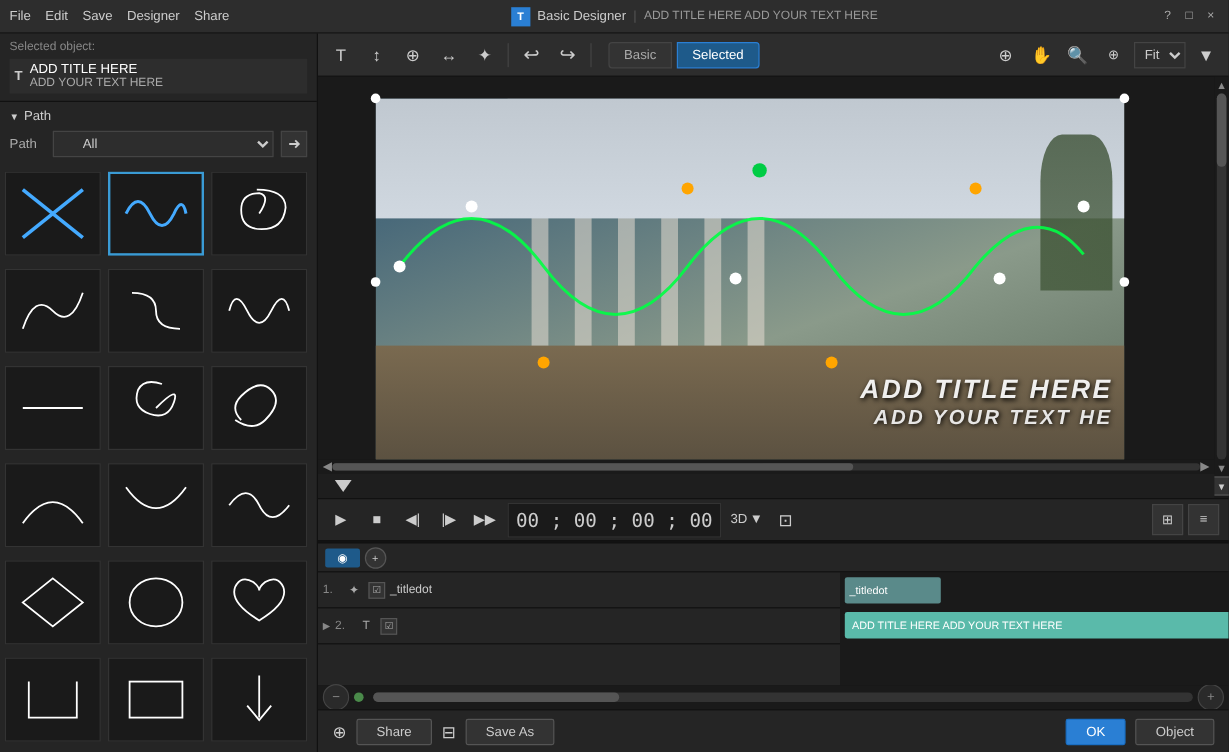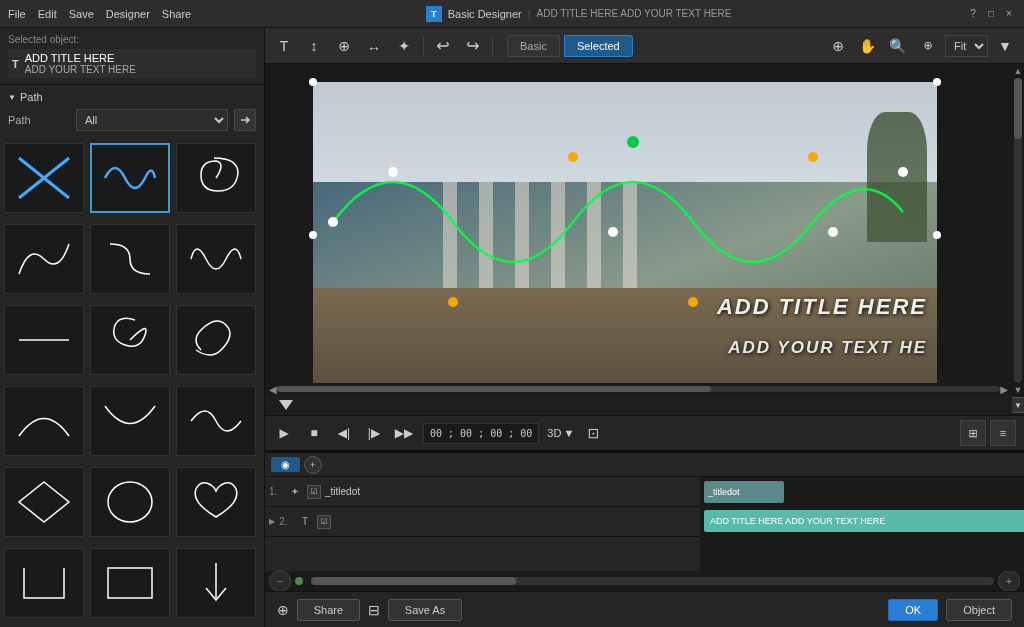--- a/index.html
+++ b/index.html
@@ -34,21 +34,21 @@
     .panel-tab { flex: 1; padding: 6px 4px; text-align: center; font-size: 12px; cursor: pointer; background: #2a2a2a; color: #aaa; border-right: 1px solid #111; }
     .panel-tab:last-child { border-right: none; }
     .panel-tab.active { background: #1e5a8a; color: #fff; }
 
     
     .path-section { padding: 6px 8px; }
     .section-header { display: flex; align-items: center; gap: 4px; font-size: 11px; color: #ccc; margin-bottom: 6px; cursor: pointer; }
     .section-header .arrow { font-size: 8px; }
     .path-row { display: flex; align-items: center; gap: 6px; margin-bottom: 6px; }
     .path-label { font-size: 11px; color: #aaa; width: 30px; }
-    .path-select { flex: 1; background: #2d2d2d; border: 1px solid #444; color: #ccc; padding: 2px 4px; font-size: 11px; height: 22px; margin-left: 32px; }
+    .path-select { flex: 1; background: #2d2d2d; border: 1px solid #444; color: #ccc; padding: 2px 20px; font-size: 11px; height: 22px; }
     .path-btn { width: 22px; height: 22px; background: #333; border: 1px solid #444; color: #ccc; display: flex; align-items: center; justify-content: center; cursor: pointer; font-size: 10px; }
 
     
     .path-grid { display: grid; grid-template-columns: repeat(3, 1fr); gap: 2px; padding: 0 4px; overflow-y: auto; flex: 1; }
     .path-item { width: 80px; height: 70px; background: #1a1a1a; border: 1px solid #333; display: flex; align-items: center; justify-content: center; cursor: pointer; position: relative; }
     .path-item.selected { border: 2px solid #3a9bd5; }
     .path-item svg { width: 60px; height: 50px; }
 
     
     .right-content { flex: 1; display: flex; flex-direction: column; }
@@ -70,21 +70,21 @@
     
     .preview-scrollbar { height: 12px; background: #1a1a1a; position: relative; display: flex; align-items: center; padding: 0 4px; }
     .scrollbar-track { flex: 1; height: 6px; background: #333; border-radius: 3px; position: relative; }
     .scrollbar-thumb { position: absolute; left: 0; top: 0; width: 60%; height: 100%; background: #555; border-radius: 3px; }
     .preview-timeline-marker { height: 20px; background: #1e1e1e; display: flex; align-items: center; padding: 0 8px; position: relative; }
     .timeline-triangle { width: 0; height: 0; border-left: 7px solid transparent; border-right: 7px solid transparent; border-top: 10px solid #ccc; position: absolute; left: 14px; }
 
     
     .playback-bar { height: 36px; background: #252525; border-top: 1px solid #111; border-bottom: 1px solid #111; display: flex; align-items: center; padding: 0 8px; gap: 8px; }
     .play-btn { width: 22px; height: 22px; display: flex; align-items: center; justify-content: center; cursor: pointer; color: #ccc; font-size: 12px; }
-    .timecode { font-size: 10px; color: #ccc; background: #1a1a1a; border: 1px solid #333; padding: 4px 6px; font-family: monospace; }
+    .timecode { font-size: 16px; color: #ccc; background: #1a1a1a; border: 1px solid #333; padding: 4px 6px; font-family: monospace; }
     .playback-right { margin-left: auto; display: flex; gap: 4px; }
     .playback-icon-btn { width: 26px; height: 26px; background: #333; border: 1px solid #444; color: #ccc; display: flex; align-items: center; justify-content: center; cursor: pointer; font-size: 11px; }
     .mode-3d { display: flex; align-items: center; gap: 2px; font-size: 11px; color: #ccc; cursor: pointer; }
 
     
     .timeline-area { height: 140px; background: #1e1e1e; border-top: 2px solid #111; display: flex; flex-direction: column; }
 
     .timeline-tracks { flex: 1; display: flex; overflow: hidden; }
     .track-list { width: 435px; flex-shrink: 0; background: #252525; }
     .track-row { height: 30px; border-bottom: 1px solid #111; display: flex; align-items: center; padding: 0 4px; gap: 4px; }
@@ -355,21 +355,21 @@
               <circle cx="140" cy="220" r="5" fill="orange"></circle>
               <circle cx="260" cy="75" r="5" fill="orange"></circle>
               <circle cx="380" cy="220" r="5" fill="orange"></circle>
               <circle cx="500" cy="75" r="5" fill="orange"></circle>
 
               <circle cx="320" cy="60" r="6" fill="#00cc44"></circle>
             </svg>
 
             <div style="position:absolute;bottom:30px;right:10px;text-align:right;">
               <div style="font-size:22px;font-weight:900;color:rgba(255,255,255,0.92);letter-spacing:2px;font-style:italic;text-shadow:1px 1px 4px #000;font-family:Impact,Arial Black,sans-serif;">ADD TITLE HERE</div>
-              <div style="font-size:17px;font-weight:900;color:rgba(255,255,255,0.88);letter-spacing:2px;font-style:italic;text-shadow:1px 1px 4px #000;font-family:Impact,Arial Black,sans-serif;margin-top:18px;">ADD YOUR TEXT HE</div>
+              <div style="font-size:17px;font-weight:900;color:rgba(255,255,255,0.88);letter-spacing:2px;font-style:italic;text-shadow:1px 1px 4px #000;font-family:Impact,Arial Black,sans-serif;">ADD YOUR TEXT HE</div>
             </div>
           </div>
 
           <div style="position:absolute;top:18px;left:48px;width:624px;height:306px;pointer-events:none;">
             <div style="position:absolute;top:-4px;left:-4px;width:8px;height:8px;background:white;border-radius:50%;"></div>
             <div style="position:absolute;top:-4px;right:-4px;width:8px;height:8px;background:white;border-radius:50%;"></div>
 
             <div style="position:absolute;top:50%;left:-4px;width:8px;height:8px;background:white;border-radius:50%;transform:translateY(-50%);"></div>
             <div style="position:absolute;top:50%;right:-4px;width:8px;height:8px;background:white;border-radius:50%;transform:translateY(-50%);"></div>
           </div>

